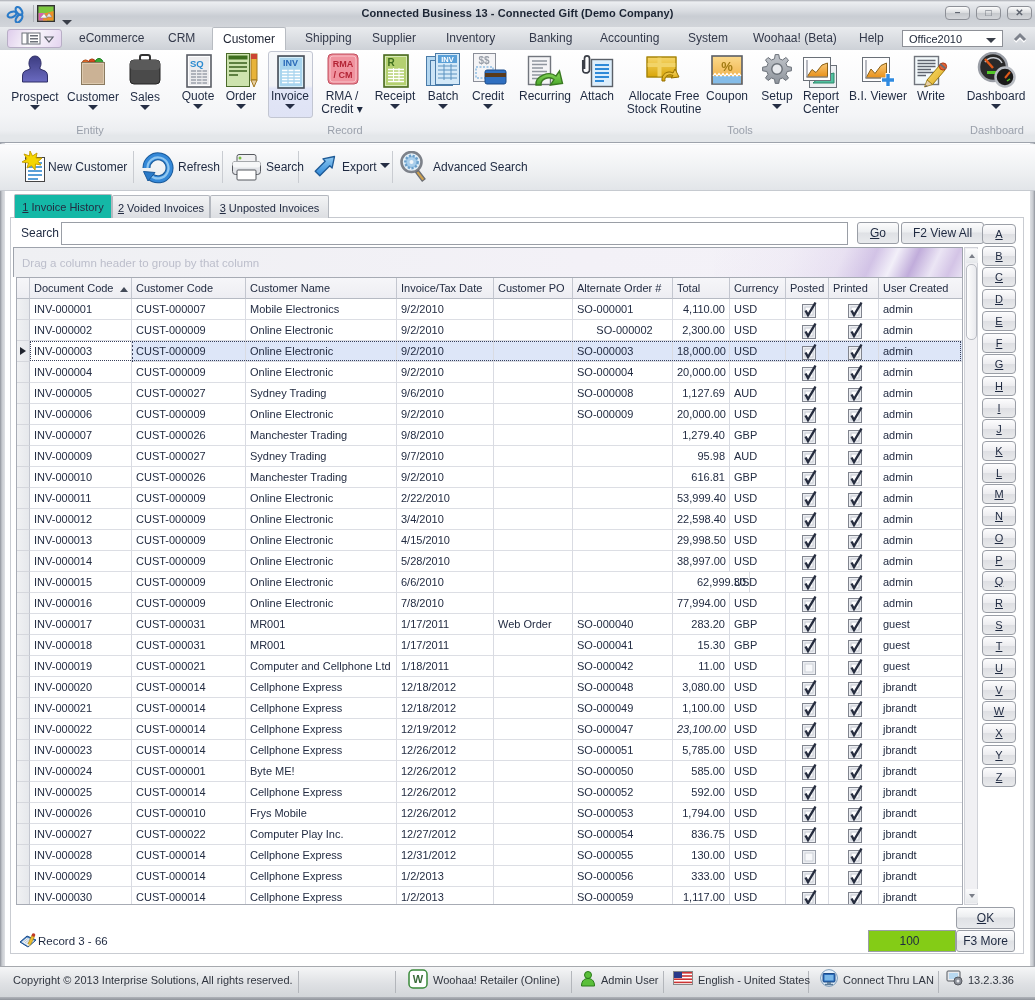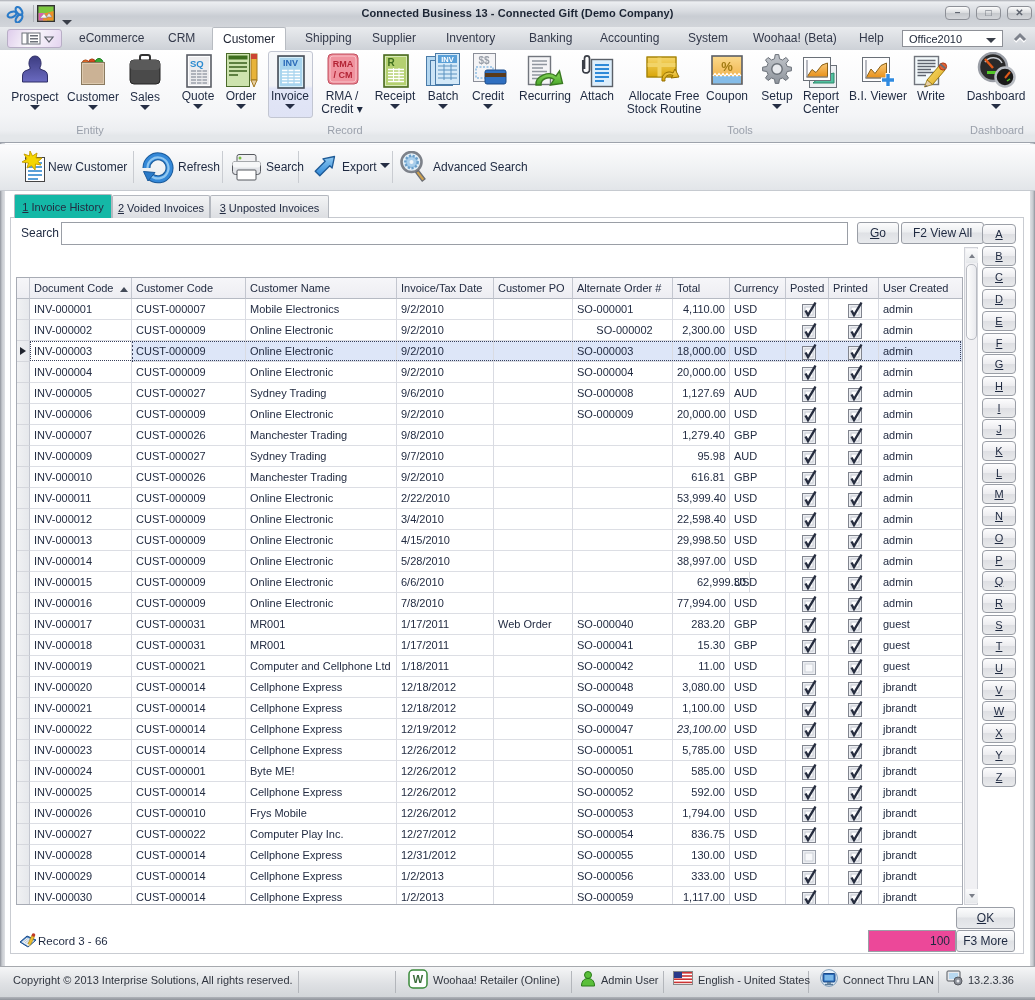--- a/index.html
+++ b/index.html
@@ -56,21 +56,21 @@
 .rowsel{left:0;top:0;width:13px;height:21px;background:linear-gradient(90deg,#f0f1f3,#e6e8ec);border-right:1px solid #c3c6cf;border-bottom:1px solid #d5d7dd;}
 
 #vscroll{left:952px;top:0px;width:14px;height:658px;background:#f0f0f3;border:1px solid #d0d2d8;}
 .sbtn{left:1px;width:12px;height:14px;background:linear-gradient(180deg,#fbfbfc,#e6e8eb);color:#7a7e88;}
 #sthumb{left:1px;top:16px;width:11px;height:76px;border:1px solid #b8bbc2;border-radius:5px;background:linear-gradient(90deg,#fdfdfd,#e9eaee);}
 
 .az{left:977px;width:34px;height:20px;border:1px solid #9a9ea6;border-radius:4px;background:linear-gradient(180deg,#fdfdfe,#ececef 50%,#dedfe3 52%,#e9eaec);font-size:11px;color:#1e2940;text-align:center;padding-top:3px;line-height:12px;}
 .az u, .btn u{text-decoration:underline;}
 
 #okBtn{left:951px;top:716px;width:59px;height:22px;padding-top:3px;}
-#cntBox{left:863px;top:739px;width:88px;height:22px;background:#ec4899;border:1px solid #9a9ea6;font-size:12px;color:#1e2940;text-align:right;padding:3px 5px 0 0;}
+#cntBox{left:863px;top:739px;width:88px;height:22px;background:#84cc16;border:1px solid #9a9ea6;font-size:12px;color:#1e2940;text-align:center;padding:3px 5px 0 0;}
 #f3Btn{left:951px;top:739px;width:59px;height:22px;padding-top:3px;}
 #recText{left:33px;top:744px;font-size:11.5px;color:#1e2940;}
 
 #statusbar{left:0;top:966px;width:1035px;height:31px;background:linear-gradient(180deg,#f5f6f7,#dfe1e4 55%,#d2d5d9);border-top:1px solid #a6a9ae;}
 .ssep{width:1px;height:22px;background:#b3b6bb;}
 .sitem{top:974px;font-size:11px;color:#30353f;}
 </style></head>
 <body>
 <svg width="0" height="0" style="position:absolute">
     <defs>
@@ -466,20 +466,24 @@
 <div class="abs" style="left:5px;top:26px;width:1014px;height:737px;border:1px solid #c9ccd2;border-top:none;"></div>
 <div id="tabline" class="abs"></div>
 <div class="vtab abs" style="left:107px;width:98px;"><u>2</u> Voided Invoices</div>
 <div class="vtab abs" style="left:205px;width:119px;"><u>3</u> Unposted Invoices</div>
 <div class="vtab abs" id="vtab1" style="left:9px;width:98px;"><u>1</u> Invoice History</div>
 <div id="searchlbl" class="abs">Search</div>
 <div id="searchbox" class="abs"></div>
 <div id="goBtn" class="btn abs"><u>G</u>o</div>
 <div id="f2Btn" class="btn abs">F2 View All</div>
 <div id="gridzone" class="abs">
+<div id="groupbar" class="abs">
+        <div class="sw1"></div>
+        <div id="dragtext" class="abs">Drag a column header to group by that column</div>
+      </div>
 <div id="grid" class="abs">
 <div class="abs" style="left:0;top:0;width:13px;height:21px;background:linear-gradient(180deg,#f6f6f9,#ededf2);border-right:1px solid #c3c6cf;border-bottom:1px solid #b6bac3;"></div>
 <div class="hcell abs" style="left:13px;width:102px;">Document Code<span style="display:inline-block;width:0;height:0;border-left:4px solid transparent;border-right:4px solid transparent;border-bottom:5px solid #434a58;margin-left:6px;"></span></div>
 <div class="hcell abs" style="left:115px;width:114px;">Customer Code</div>
 <div class="hcell abs" style="left:229px;width:151px;">Customer Name</div>
 <div class="hcell abs" style="left:380px;width:97px;">Invoice/Tax Date</div>
 <div class="hcell abs" style="left:477px;width:79px;">Customer PO</div>
 <div class="hcell abs" style="left:556px;width:100px;">Alternate Order #</div>
 <div class="hcell abs" style="left:656px;width:57px;">Total</div>
 <div class="hcell abs" style="left:713px;width:56px;">Currency</div>

